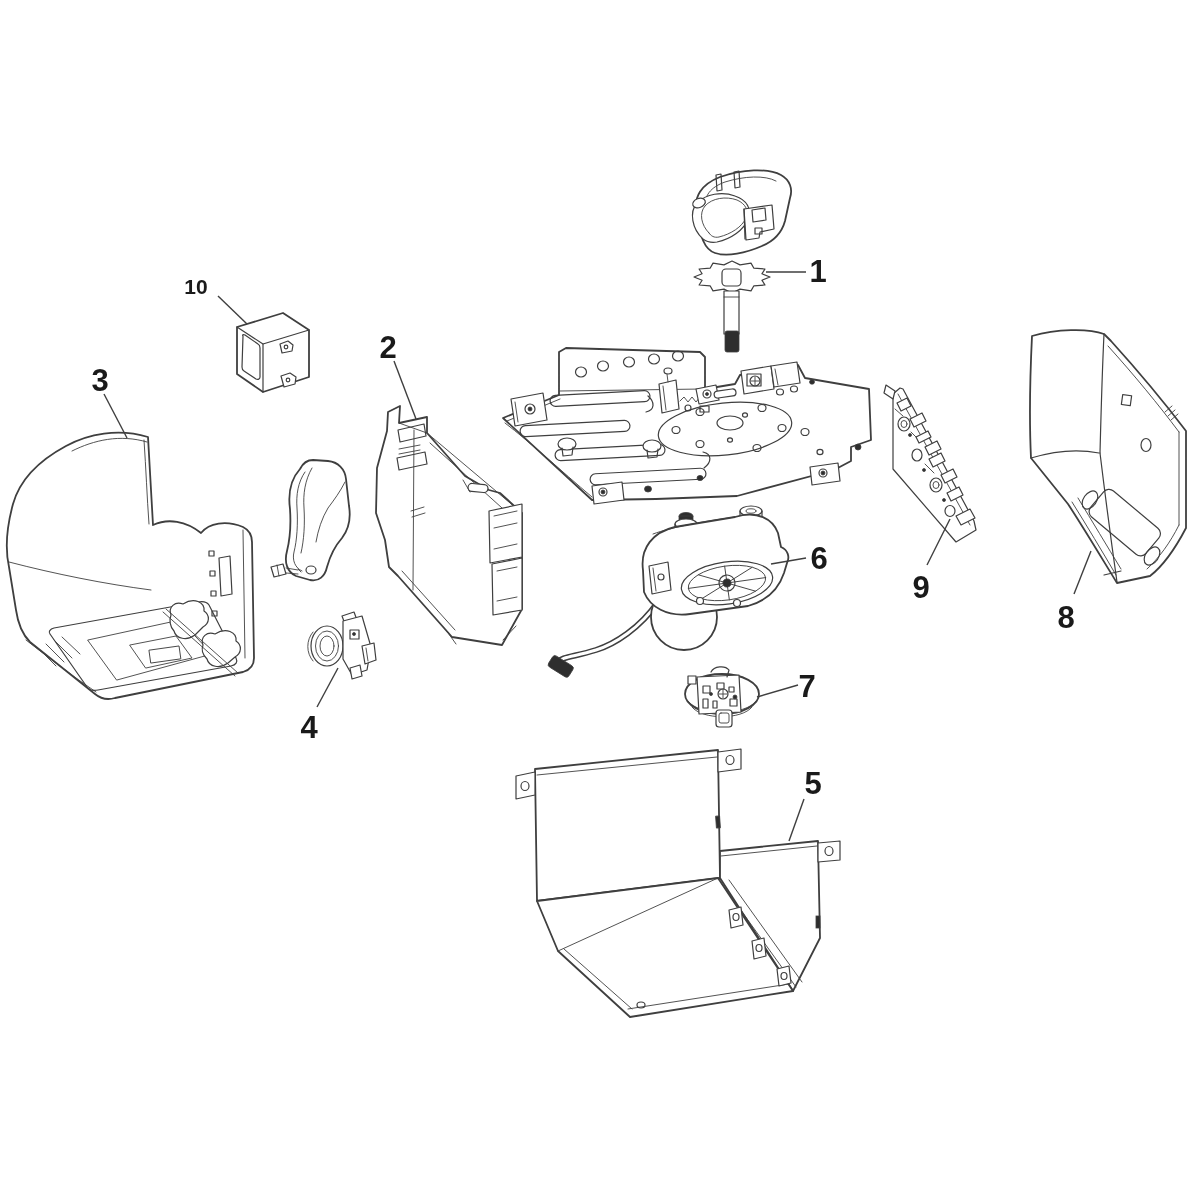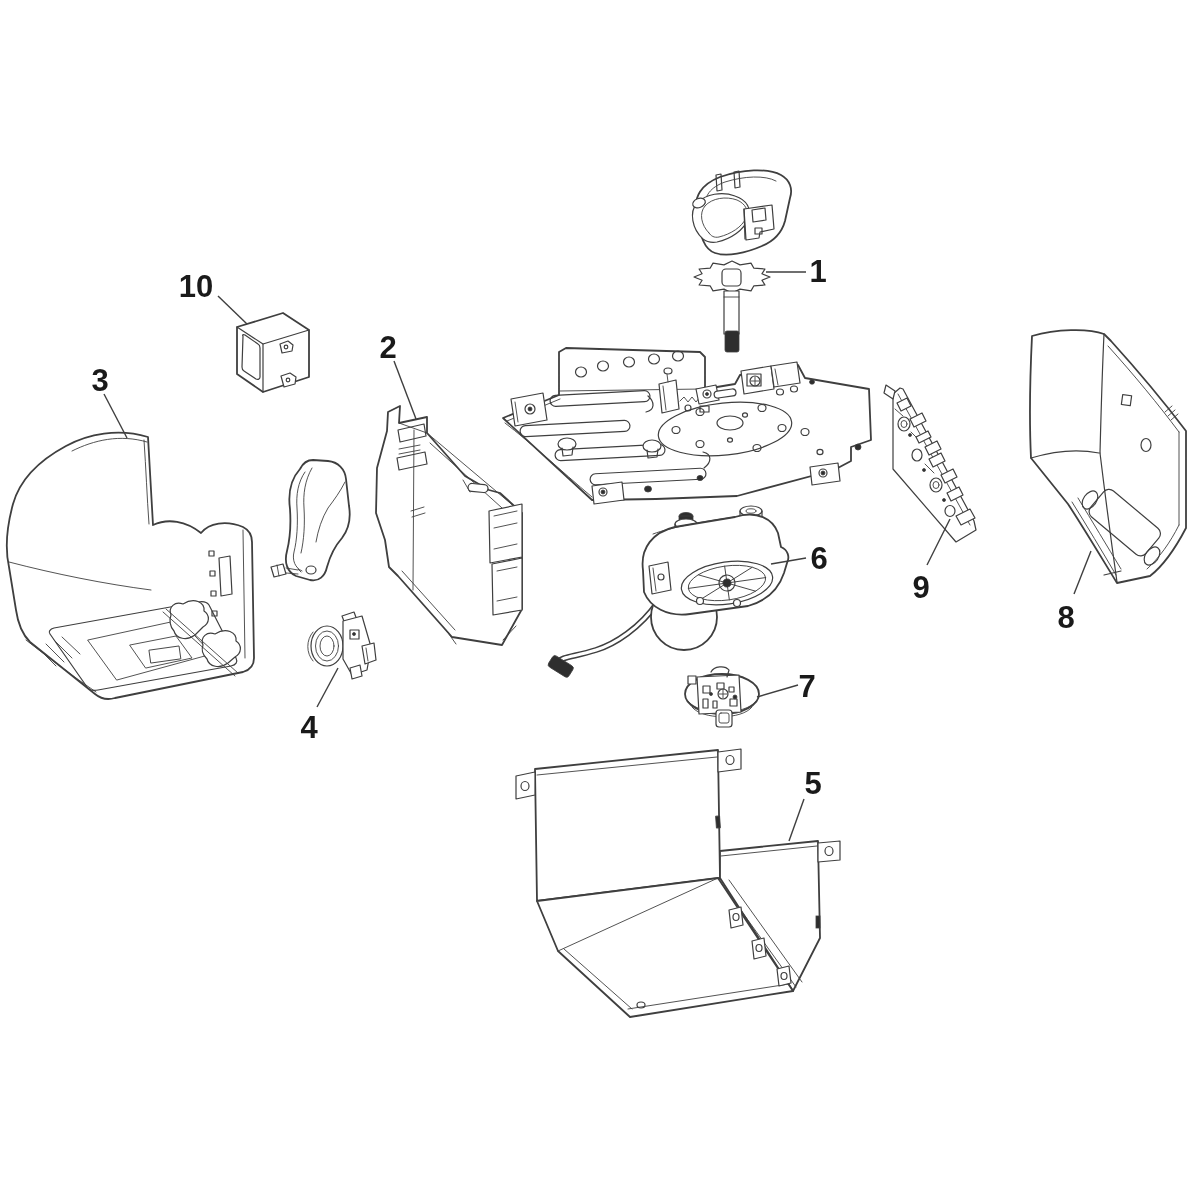--- a/index.html
+++ b/index.html
@@ -352,15 +352,15 @@
 <div id="labels">
       <div class="callout-label" style="left: 818px; top: 271px; font-size: 31px;">1</div>
       <div class="callout-label" style="left: 388px; top: 347px; font-size: 31px;">2</div>
       <div class="callout-label" style="left: 100px; top: 380px; font-size: 31px;">3</div>
       <div class="callout-label" style="left: 309px; top: 727px; font-size: 31px;">4</div>
       <div class="callout-label" style="left: 813px; top: 783px; font-size: 31px;">5</div>
       <div class="callout-label" style="left: 819px; top: 558px; font-size: 31px;">6</div>
       <div class="callout-label" style="left: 807px; top: 686px; font-size: 31px;">7</div>
       <div class="callout-label" style="left: 1066px; top: 617px; font-size: 31px;">8</div>
       <div class="callout-label" style="left: 921px; top: 587px; font-size: 31px;">9</div>
-      <div class="callout-label" style="left: 196px; top: 286px; font-size: 31px;">10</div>
+      <div class="callout-label" style="left: 196px; top: 286px; font-size: 21px;">10</div>
     </div>
 </div>
 
 </body></html>

